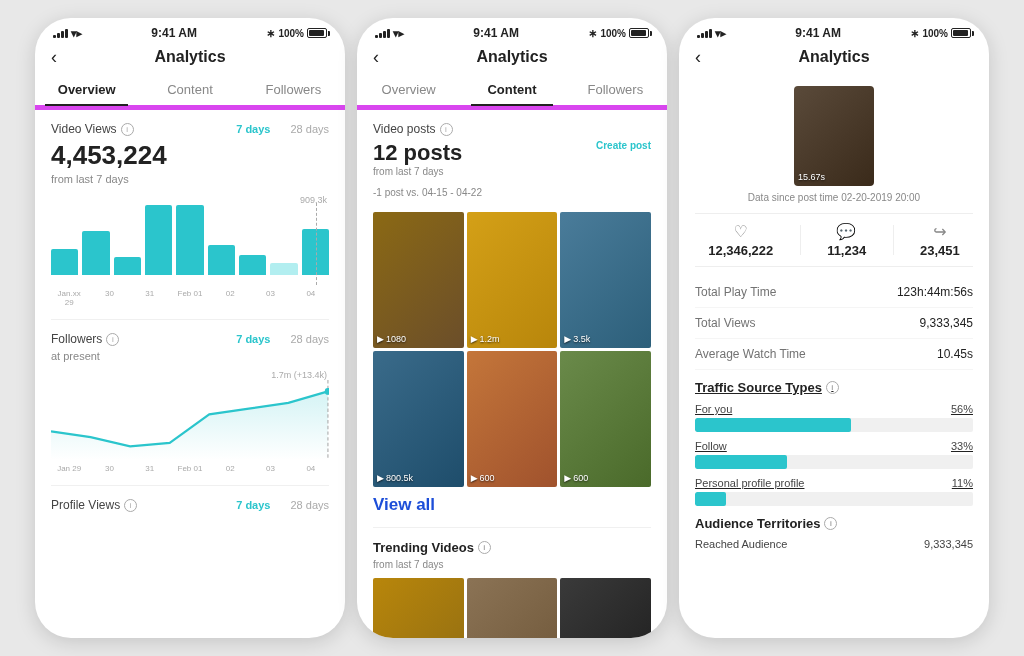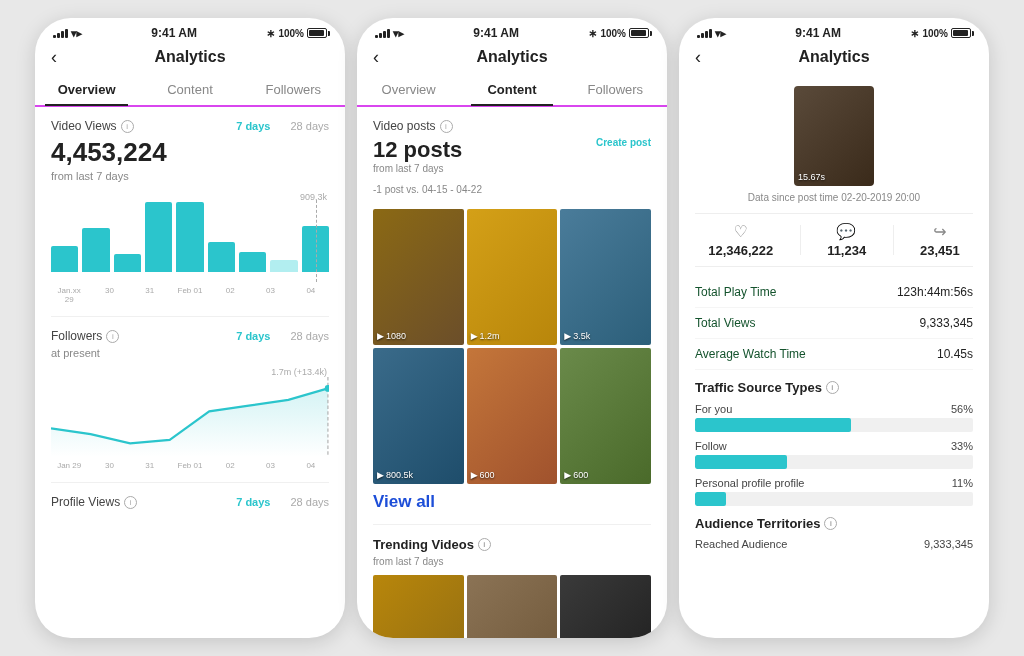--- a/index.html
+++ b/index.html
@@ -68,22 +68,23 @@
       color: #222;
     }
     .header-title {
       font-size: 16px;
       font-weight: 700;
     }
 
     
     .tabs {
       display: flex;
-      border-bottom: 2px solid #d946ef;
+      border-bottom: 5px solid #d946ef;
       flex-shrink: 0;
+      justify-content: flex-end;
     }
     .tab {
       flex: 1;
       text-align: center;
       padding: 8px 0;
       font-size: 13px;
       color: #888;
       cursor: pointer;
       position: relative;
     }
@@ -298,24 +299,24 @@
     .stat-divider { width: 1px; height: 30px; background: #eee; }
 
     .detail-row {
       display: flex;
       justify-content: space-between;
       align-items: center;
       padding: 8px 0;
       border-bottom: 1px solid #f5f5f5;
       font-size: 12px;
     }
-    .detail-label { color: #14532d; }
+    .detail-label { color: #737373; }
     .detail-value { font-weight: 500; }
 
-    .traffic-section { margin-top: 10px; }
+    .traffic-section { margin-top: 10px; text-decoration: underline; }
     .traffic-title { font-size: 13px; font-weight: 600; margin-bottom: 8px; display: flex; align-items: center; gap: 4px; }
 
     .traffic-row {
       margin-bottom: 8px;
     }
     .traffic-row-header {
       display: flex;
       justify-content: space-between;
       font-size: 11px;
       margin-bottom: 3px;

